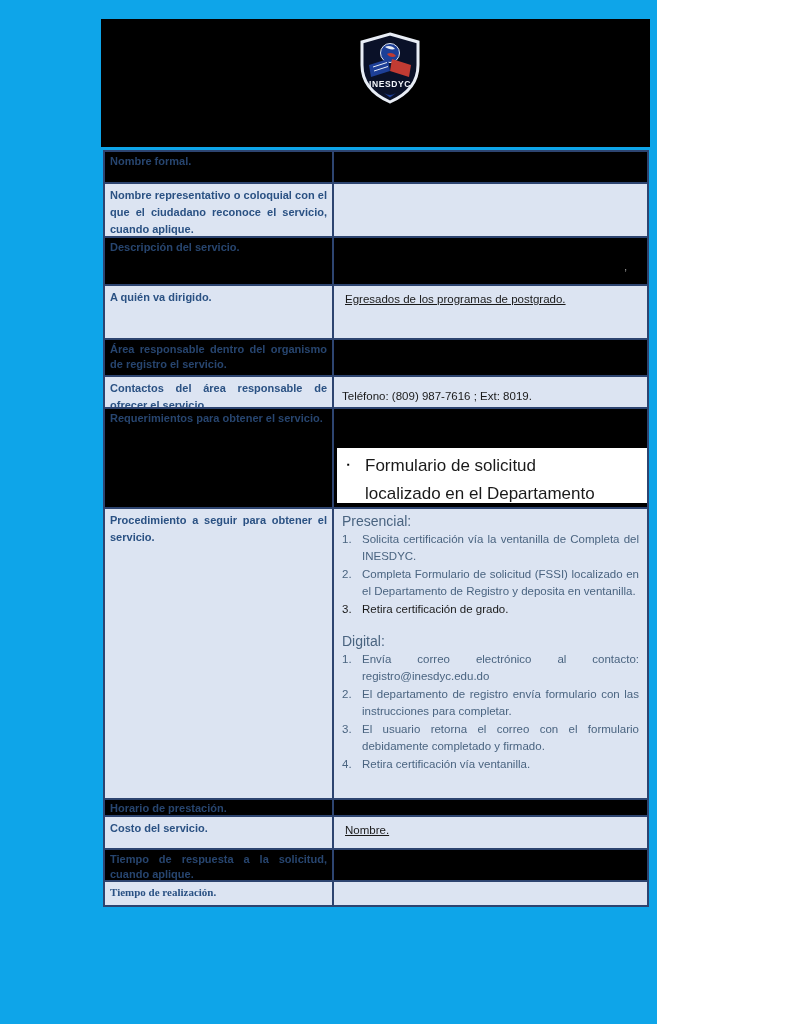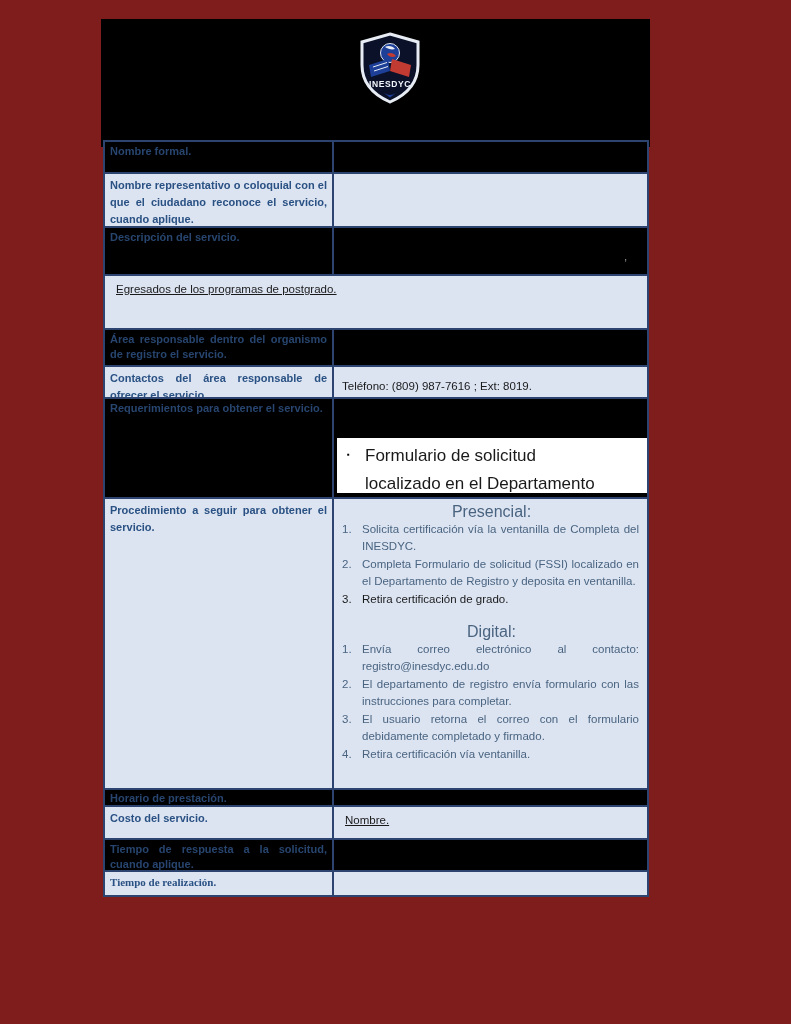--- a/index.html
+++ b/index.html
@@ -7,32 +7,32 @@
     --row-bg:#dce4f2;
     --label-blue:#2a5183;
     --label-blue-dark:#27456f;
     --body-blue:#4a6480;
     --ink:#1a1a1a;
     --redaction:#000000;
   }
   *{margin:0;padding:0;box-sizing:border-box;}
   html,body{background:#ffffff;}
   .page{
-    position:relative;width:791px;height:1024px;background:#7f1d1d;overflow:hidden;
+    position:relative;width:657px;height:1024px;background:#0ea5e9;overflow:hidden;
     font-family:"Liberation Sans","DejaVu Sans",sans-serif;color:var(--ink);
   }
   
   .header-block{
     position:absolute;left:101px;top:19px;width:549px;height:128px;
     background:var(--redaction);
   }
   .logo{position:absolute;left:256px;top:13px;width:66px;height:72px;}
   
   .doc-table{
-    position:absolute;left:103px;top:140px;width:546px;
+    position:absolute;left:103px;top:150px;width:546px;
     border:2px solid var(--border);
   }
   .row{display:flex;width:100%;border-bottom:2px solid var(--border);overflow:hidden;}
   .row:last-child{border-bottom:none;font-family:Liberation Serif, serif;}
   .row.light{background:var(--row-bg);}
   .row.dark{background:var(--redaction);}
   .cell{overflow:hidden;}
   .cell.label{
     width:229px;min-width:229px;border-right:2px solid var(--border);
     padding:3px 5px 2px 5px;
@@ -49,21 +49,21 @@
   
   .req-box{
     position:absolute;left:3px;right:0;top:39px;height:55px;
     background:#ffffff;color:var(--ink);
     display:flex;align-items:flex-start;padding:4px 4px 0 10px;
   }
   .req-box .bullet{width:18px;font-size:8px;line-height:26px;color:#000;}
   .req-box .req-text{width:242px;font-size:17px;line-height:27.5px;}
   
   .proc{padding:4px 6px 0 8px;color:var(--body-blue);font-size:11.5px;line-height:17.5px;}
-  .proc-title{font-size:16px;text-align:center;}
+  .proc-title{font-size:14px;}
   .proc-title.digital{margin-top:15px;}
   .li{display:flex;}
   .li .num{width:20px;min-width:20px;}
   .li .li-text{flex:1;text-align:justify;padding-right:2px;}
   .li.ink-black{color:var(--ink);}
 </style>
 </head>
 <body>
 
 <div class="page">
@@ -95,20 +95,21 @@
     </div>
 
     <div class="row dark" style="height:48px">
       <div class="cell label">Descripción del servicio.</div>
       <div class="cell value">
         <span class="smudge">’</span>
       </div>
     </div>
 
     <div class="row light" style="height:54px">
+      <div class="cell label">A quién va dirigido.</div>
       <div class="cell value">
         <div class="plain-value">Egresados de los programas de postgrado.</div>
       </div>
     </div>
 
     <div class="row dark" style="height:37px">
       <div class="cell label">Área responsable dentro del organismo de registro el servicio.</div>
       <div class="cell value"></div>
     </div>
 

